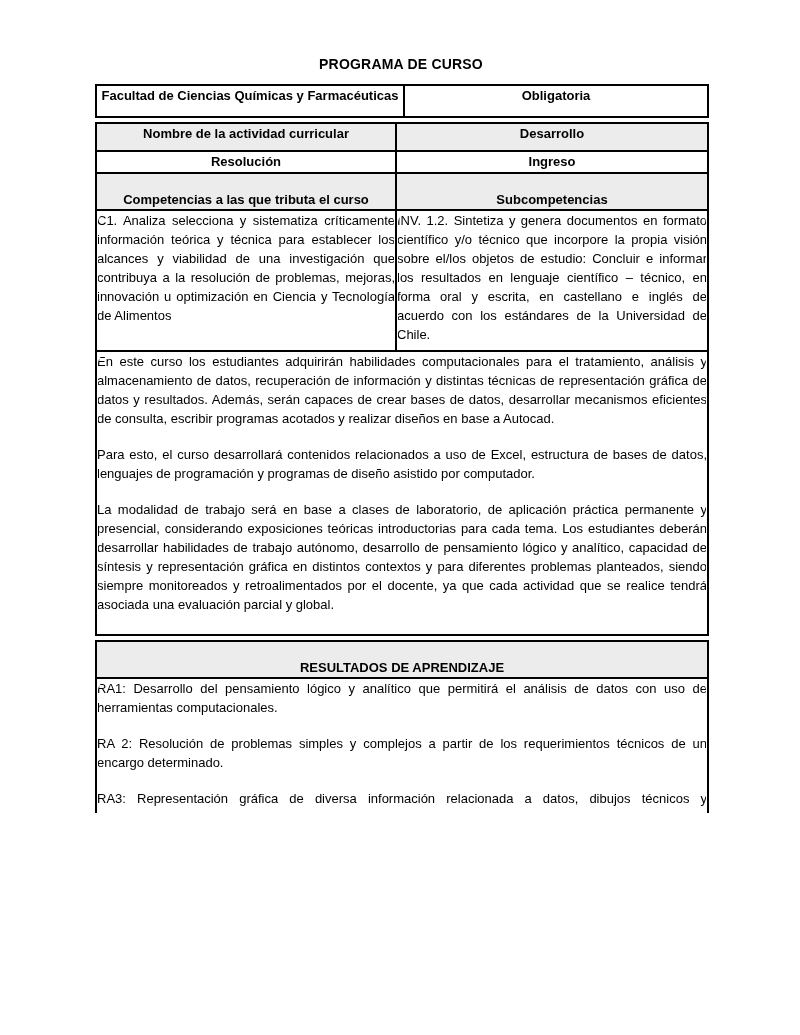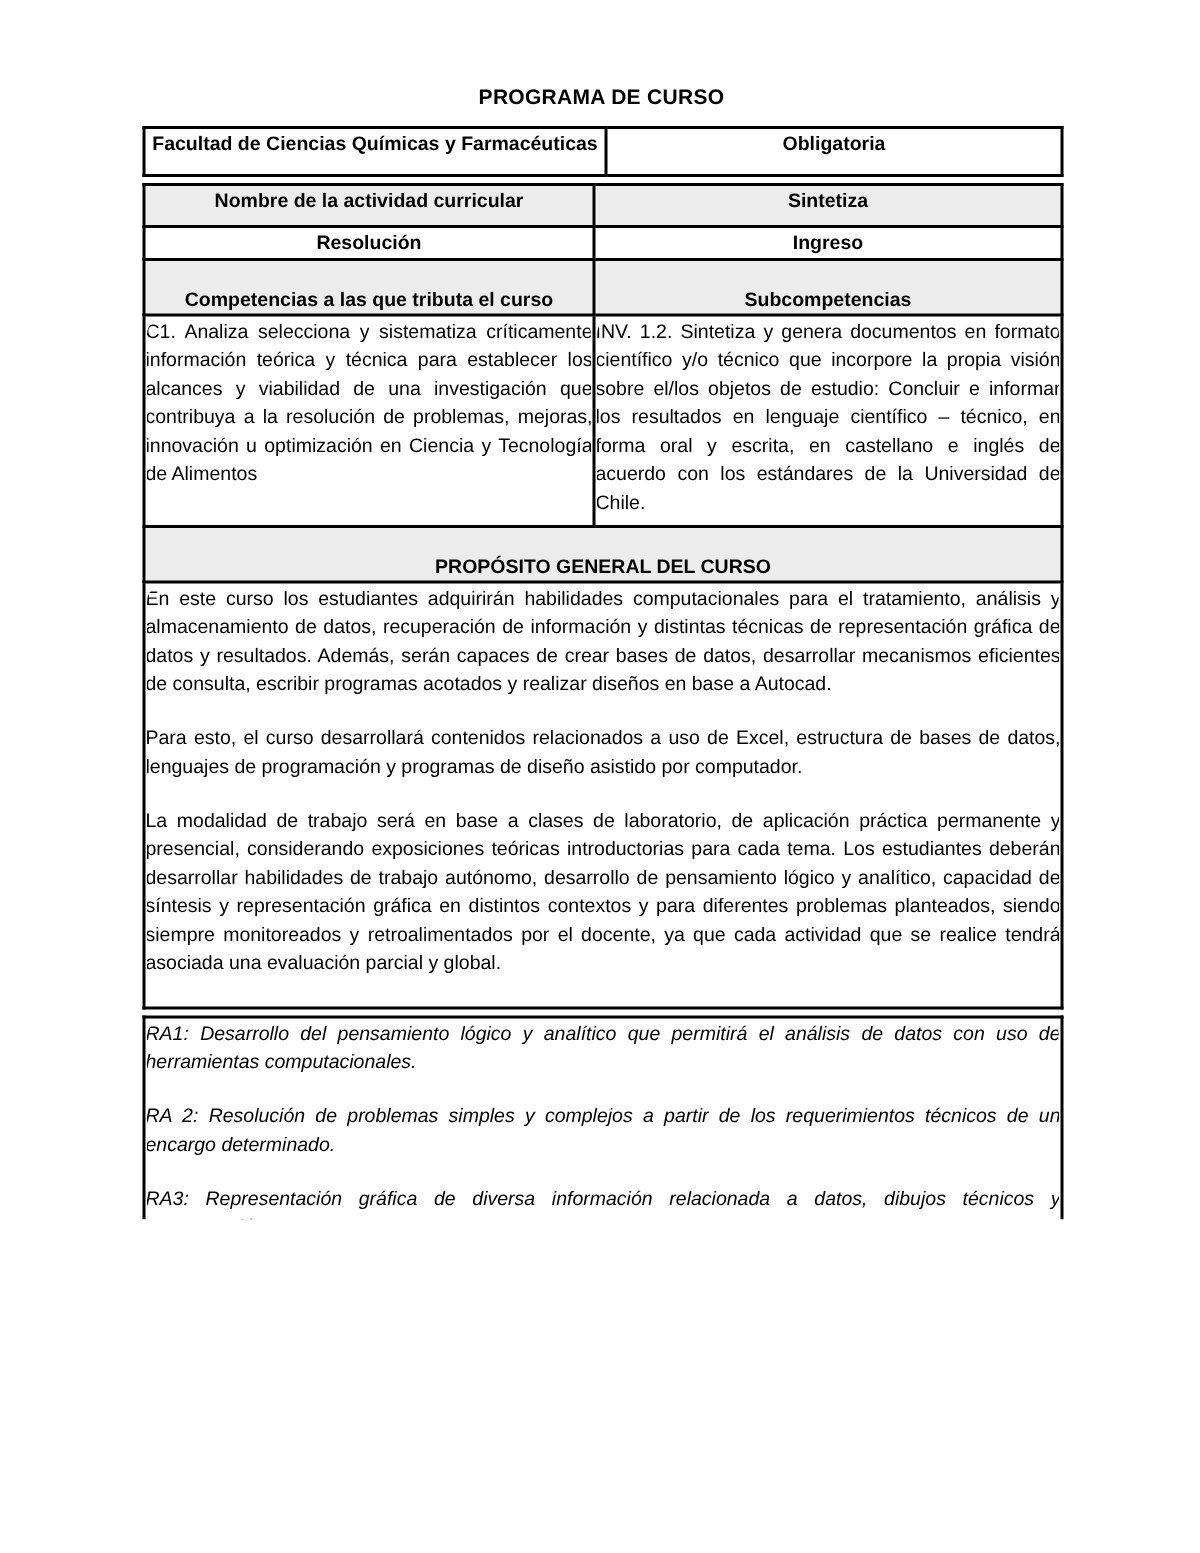--- a/index.html
+++ b/index.html
@@ -56,21 +56,21 @@
     padding-top: 3px;
   }
   td.textcell {
     vertical-align: top;
     text-align: justify;
     padding: 6px 7px 0 7px;
     border-radius: 13px;
   }
   td.textcell p { margin: 0 0 17px 0; }
   td.textcell p:last-child { margin-bottom: 0; }
-  .ra-block { padding-top: 12px; font-style: italic; }
+  .ra-block { padding-top: 12px; }
   .pagenum {
     position: absolute;
     top: 920px;
     left: 0;
     width: 696px;
     text-align: right;
     font-size: 13px;
   }
 </style>
 </head>
@@ -97,52 +97,52 @@
 
 
     <table class="sect">
       <colgroup>
           <col style="width:300px">
           <col style="width:312px">
         </colgroup>
       <tbody>
           <tr>
         <td class="hdr" style="height:26px">Nombre de la actividad curricular</td>
-        <td class="hdr" style="height:26px">Sintetiza</td>
+        <td class="hdr" style="height:26px">Desarrollo</td>
       </tr>
       <tr>
         <td class="valcell" style="height:20px">Resolución</td>
         <td class="valcell" style="height:20px">Ingreso</td>
       </tr>
       <tr>
         <td class="hdr mid" style="height:19px">Competencias a las que tributa el curso</td>
         <td class="hdr mid" style="height:19px">Subcompetencias</td>
       </tr>
       <tr>
         <td class="textcell" style="height:139px">C1. Analiza selecciona y sistematiza críticamente información teórica y técnica para establecer los alcances y viabilidad de una investigación que contribuya a la resolución de problemas, mejoras, innovación u optimización en Ciencia y Tecnología de Alimentos</td>
         <td class="textcell" style="height:139px">INV. 1.2. Sintetiza y genera documentos en formato científico y/o técnico que incorpore la propia visión sobre el/los objetos de estudio: Concluir e informar los resultados en lenguaje científico – técnico, en forma oral y escrita, en castellano e inglés de acuerdo con los estándares de la Universidad de Chile.</td>
-      </tr>
-      <tr>
-        <td class="hdr mid" colspan="2" style="height:15px">PROPÓSITO GENERAL DEL CURSO</td>
       </tr>
       <tr>
         <td class="textcell" colspan="2" style="height:282px">
           <p>En este curso los estudiantes adquirirán habilidades computacionales para el tratamiento, análisis y almacenamiento de datos, recuperación de información y distintas técnicas de representación gráfica de datos y resultados. Además, serán capaces de crear bases de datos, desarrollar mecanismos eficientes de consulta, escribir programas acotados y realizar diseños en base a Autocad.</p>
           <p>Para esto, el curso desarrollará contenidos relacionados a uso de Excel, estructura de bases de datos, lenguajes de programación y programas de diseño asistido por computador.</p>
           <p>La modalidad de trabajo será en base a clases de laboratorio, de aplicación práctica permanente y presencial, considerando exposiciones teóricas introductorias para cada tema. Los estudiantes deberán desarrollar habilidades de trabajo autónomo, desarrollo de pensamiento lógico y analítico, capacidad de síntesis y representación gráfica en distintos contextos y para diferentes problemas planteados, siendo siempre monitoreados y retroalimentados por el docente, ya que cada actividad que se realice tendrá asociada una evaluación parcial y global.</p>
         </td>
       </tr>
     </tbody>
       </table>
 
     <table class="sect" style="margin-top:1px">
       <colgroup>
           <col style="width:612px">
         </colgroup>
       <tbody>
+          <tr>
+        <td class="hdr mid" style="height:18px">RESULTADOS DE APRENDIZAJE</td>
+      </tr>
       <tr>
         <td class="textcell ra-block" style="height:138px">
           <p>RA1: Desarrollo del pensamiento lógico y analítico que permitirá el análisis de datos con uso de herramientas computacionales.</p>
           <p>RA 2: Resolución de problemas simples y complejos a partir de los requerimientos técnicos de un encargo determinado.</p>
           <p>RA3: Representación gráfica de diversa información relacionada a datos, dibujos técnicos y programación</p>
         </td>
       </tr>
     </tbody>
       </table>
 

